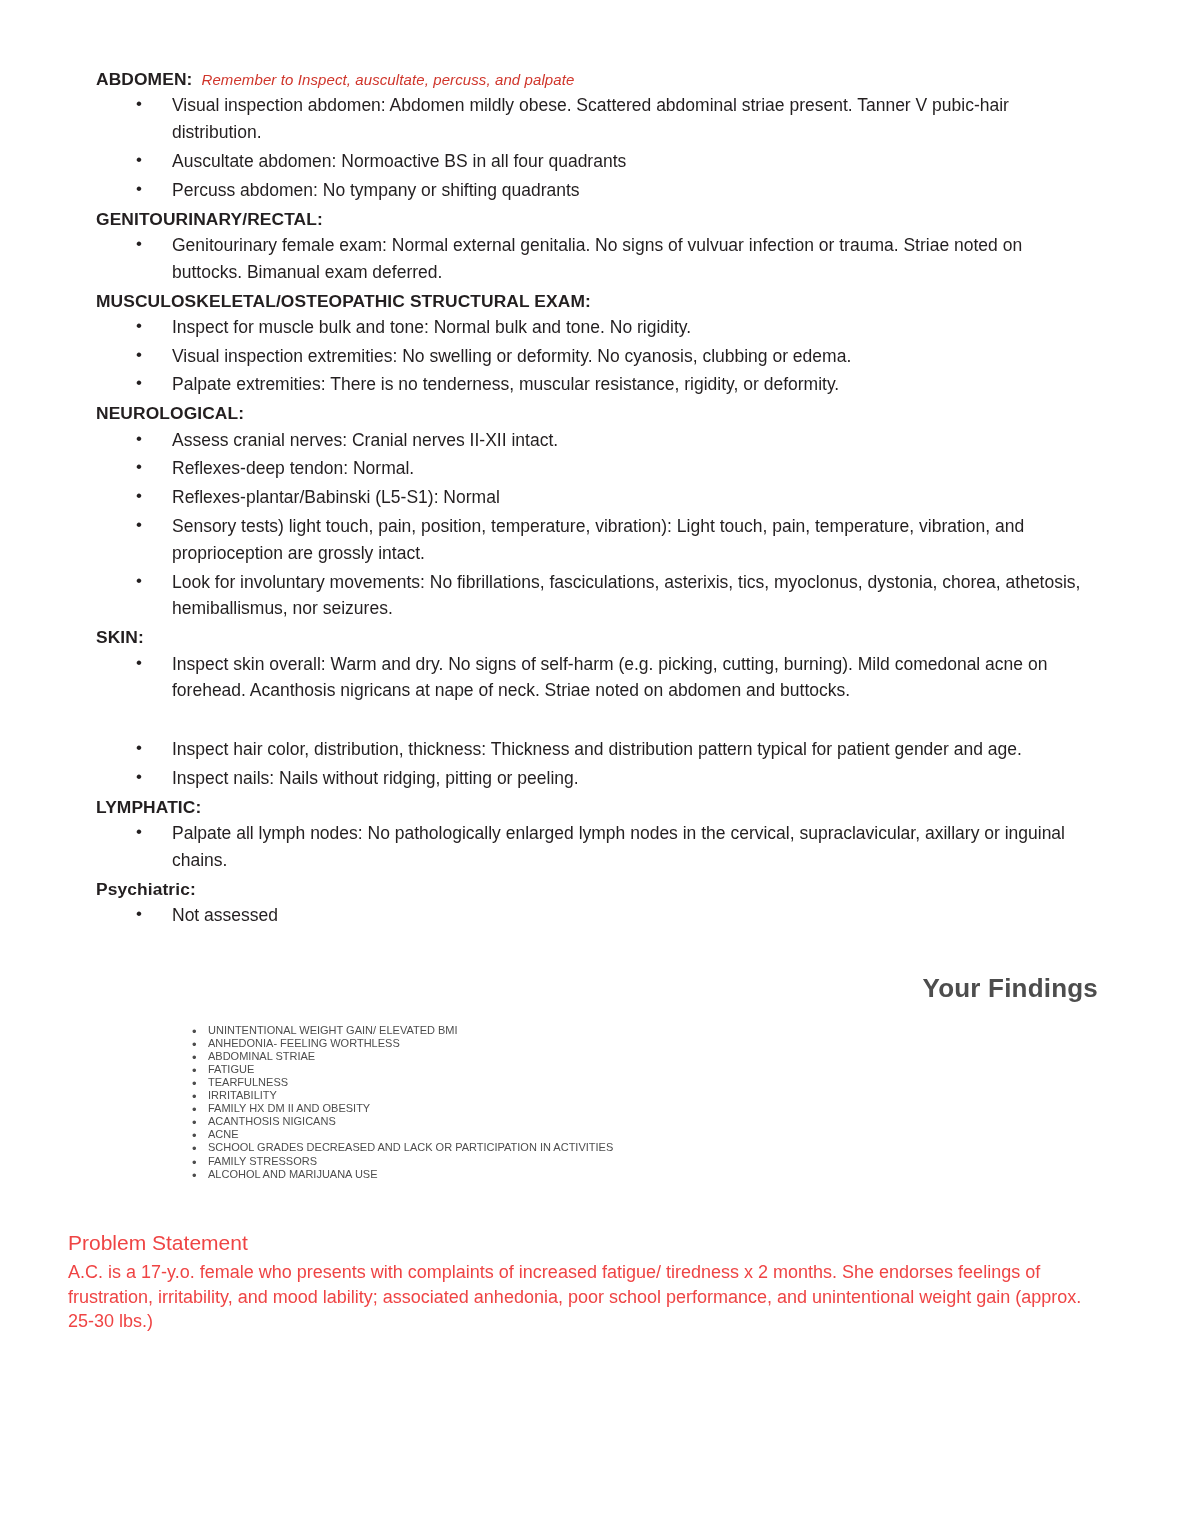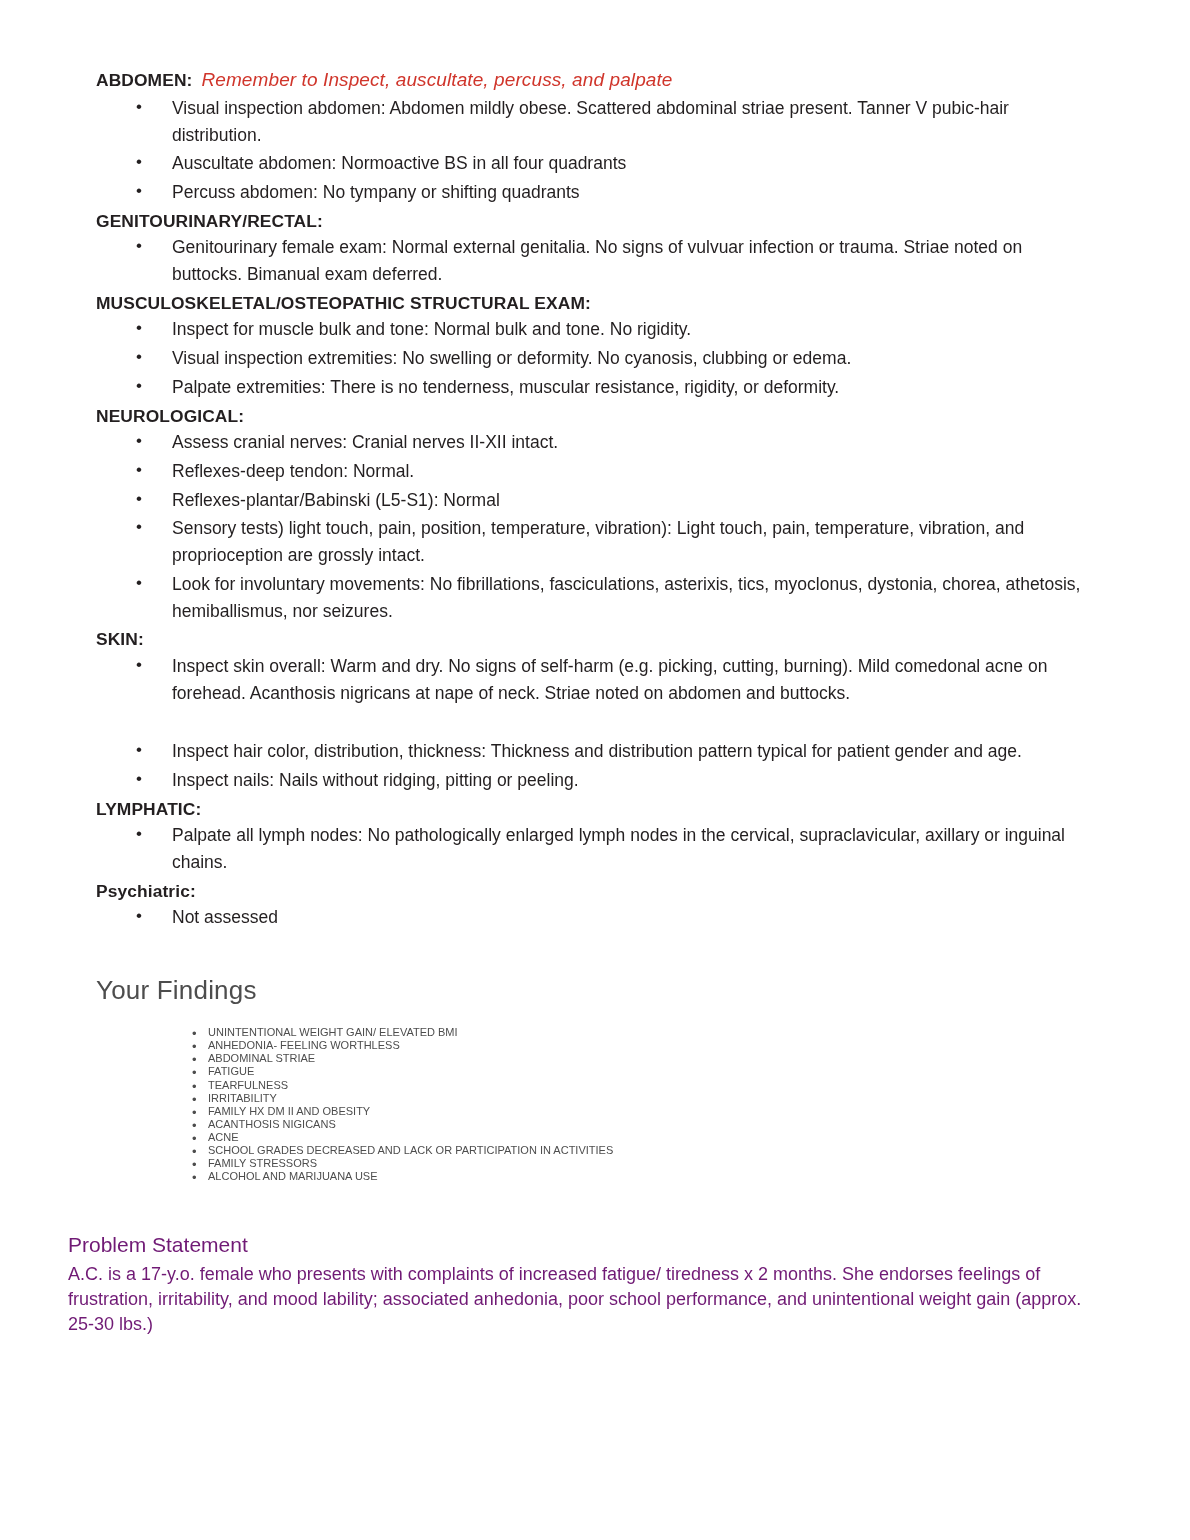--- a/index.html
+++ b/index.html
@@ -33,21 +33,21 @@
     font-weight: bold;
     font-size: 17.4px;
     letter-spacing: 0.1px;
     margin: 0;
     padding: 0;
   }
   .sec-head .hint {
     font-weight: normal;
     font-style: italic;
     color: #d0352b;
-    font-size: 19px;
+    font-size: 15px;
     margin-left: 9px;
   }
   ul.bullets {
     list-style: none;
     margin: 0 4px 0 0;
     padding: 0;
   }
   ul.bullets > li {
     position: relative;
     padding-left: 76px;
@@ -73,24 +73,25 @@
     height: 30px;
   }
 
   
   .findings {
     margin-top: 44px;
   }
   .findings-title {
     font-size: 26px;
     color: #4d4d4d;
-    font-weight: normal;
+    font-weight: bold;
     margin: 0 0 20px 0;
     padding-left: 0;
     letter-spacing: 0.2px;
+    text-align: right;
   }
   ul.findings-list {
     list-style: none;
     margin: 0;
     padding: 0 0 0 96px;
     color: #4d4d4d;
     font-size: 11px;
     line-height: 1.19;
   }
   ul.findings-list > li {
@@ -107,21 +108,21 @@
     color: #4d4d4d;
   }
 
   
   .problem {
     margin-top: 48px;
     padding-left: 0;
     margin-left: -28px;
     font-size: 21px;
     line-height: 1.38;
-    color: #701a75;
+    color: #ef4444;
   }
   .problem h3 {
     font-size: 21px;
     font-weight: normal;
     margin: 0 0 2px 0;
   }
   .problem p {
     margin: 0;
     font-size: 18px;
   }

